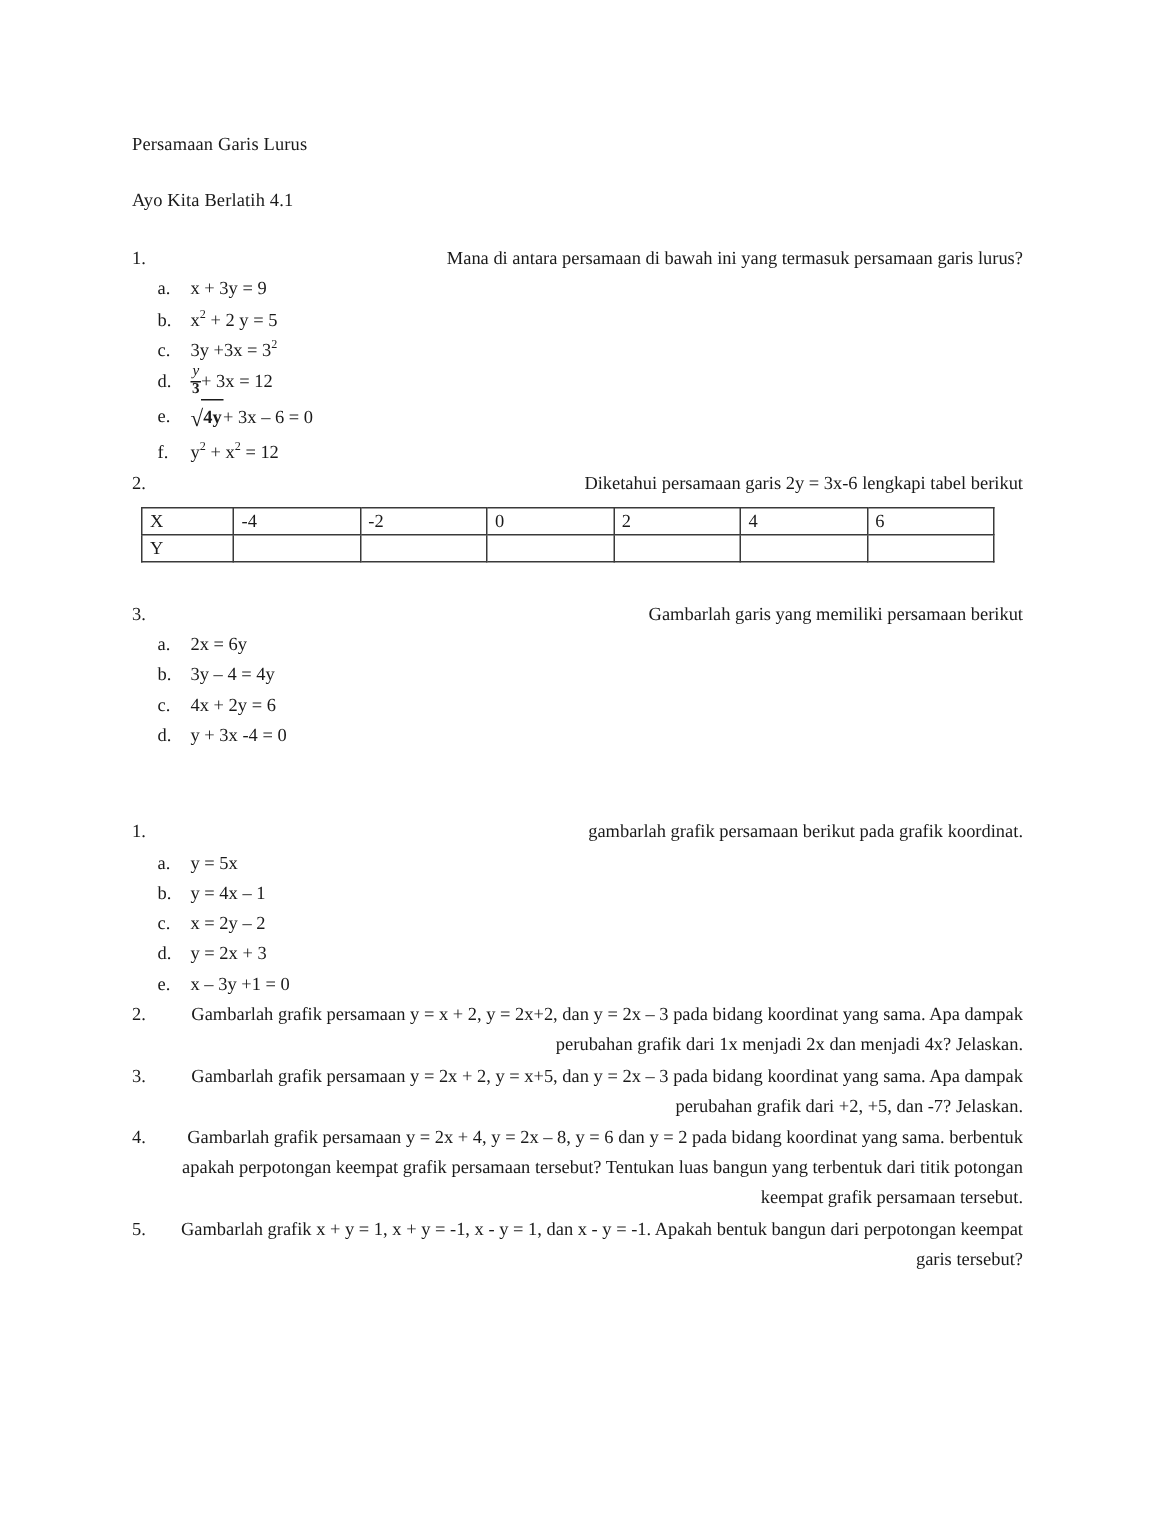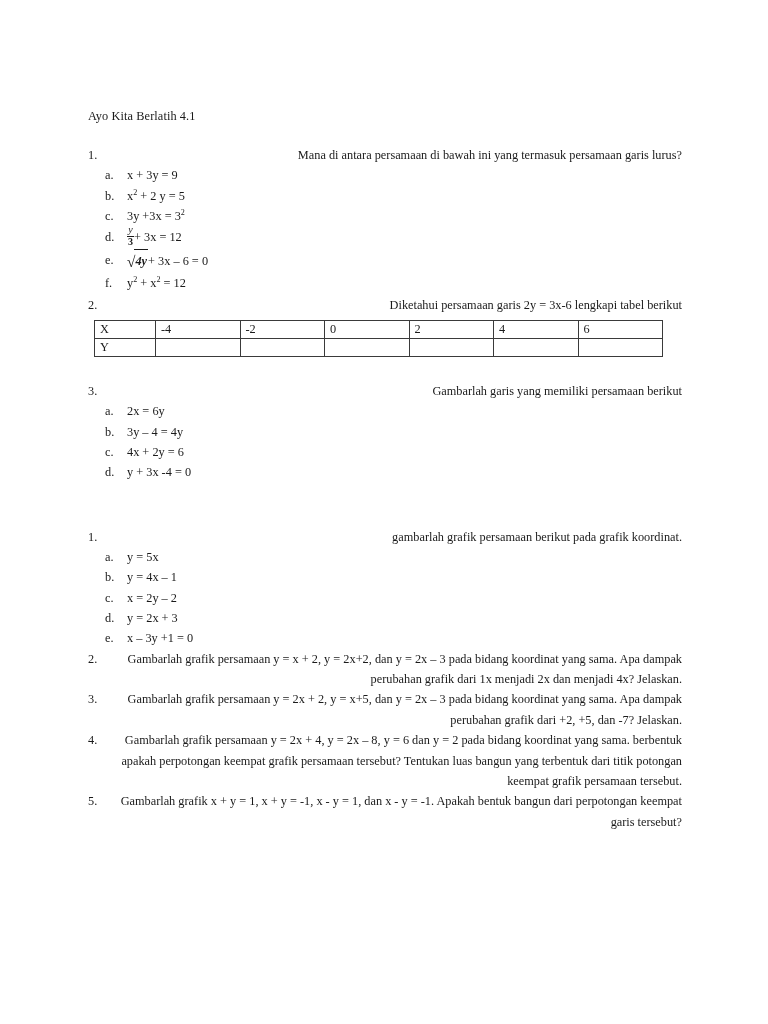--- a/index.html
+++ b/index.html
@@ -130,21 +130,20 @@
     display: inline-block;
     font-size: 1.25em;
     vertical-align: -0.1em;
     margin-right: -1px;
   }
   .radical .radicand {
     display: inline-block;
     border-top: 1.3px solid #1a1a1a;
     padding: 0 1px 0 1px;
     font-weight: bold;
-    font-style: italic;
   }
 
   
   .tbl-wrap {
     margin-top: 5px;
     margin-left: 6px;
   }
   table.vtable {
     border-collapse: collapse;
     width: 569px;
@@ -159,20 +158,21 @@
     vertical-align: middle;
   }
   table.vtable td.c0 { width: 55px; }
 </style>
 </head>
 <body>
 
 <div class="page">
   <div class="content">
 
+    <div class="doc-title">Persamaan Garis Lurus</div>
 
     <div class="gap-md"></div>
 
     <div class="section-head">Ayo Kita Berlatih 4.1</div>
 
     <div class="gap-md"></div>
 
     <div class="qlist">
 
       <div class="qitem">

